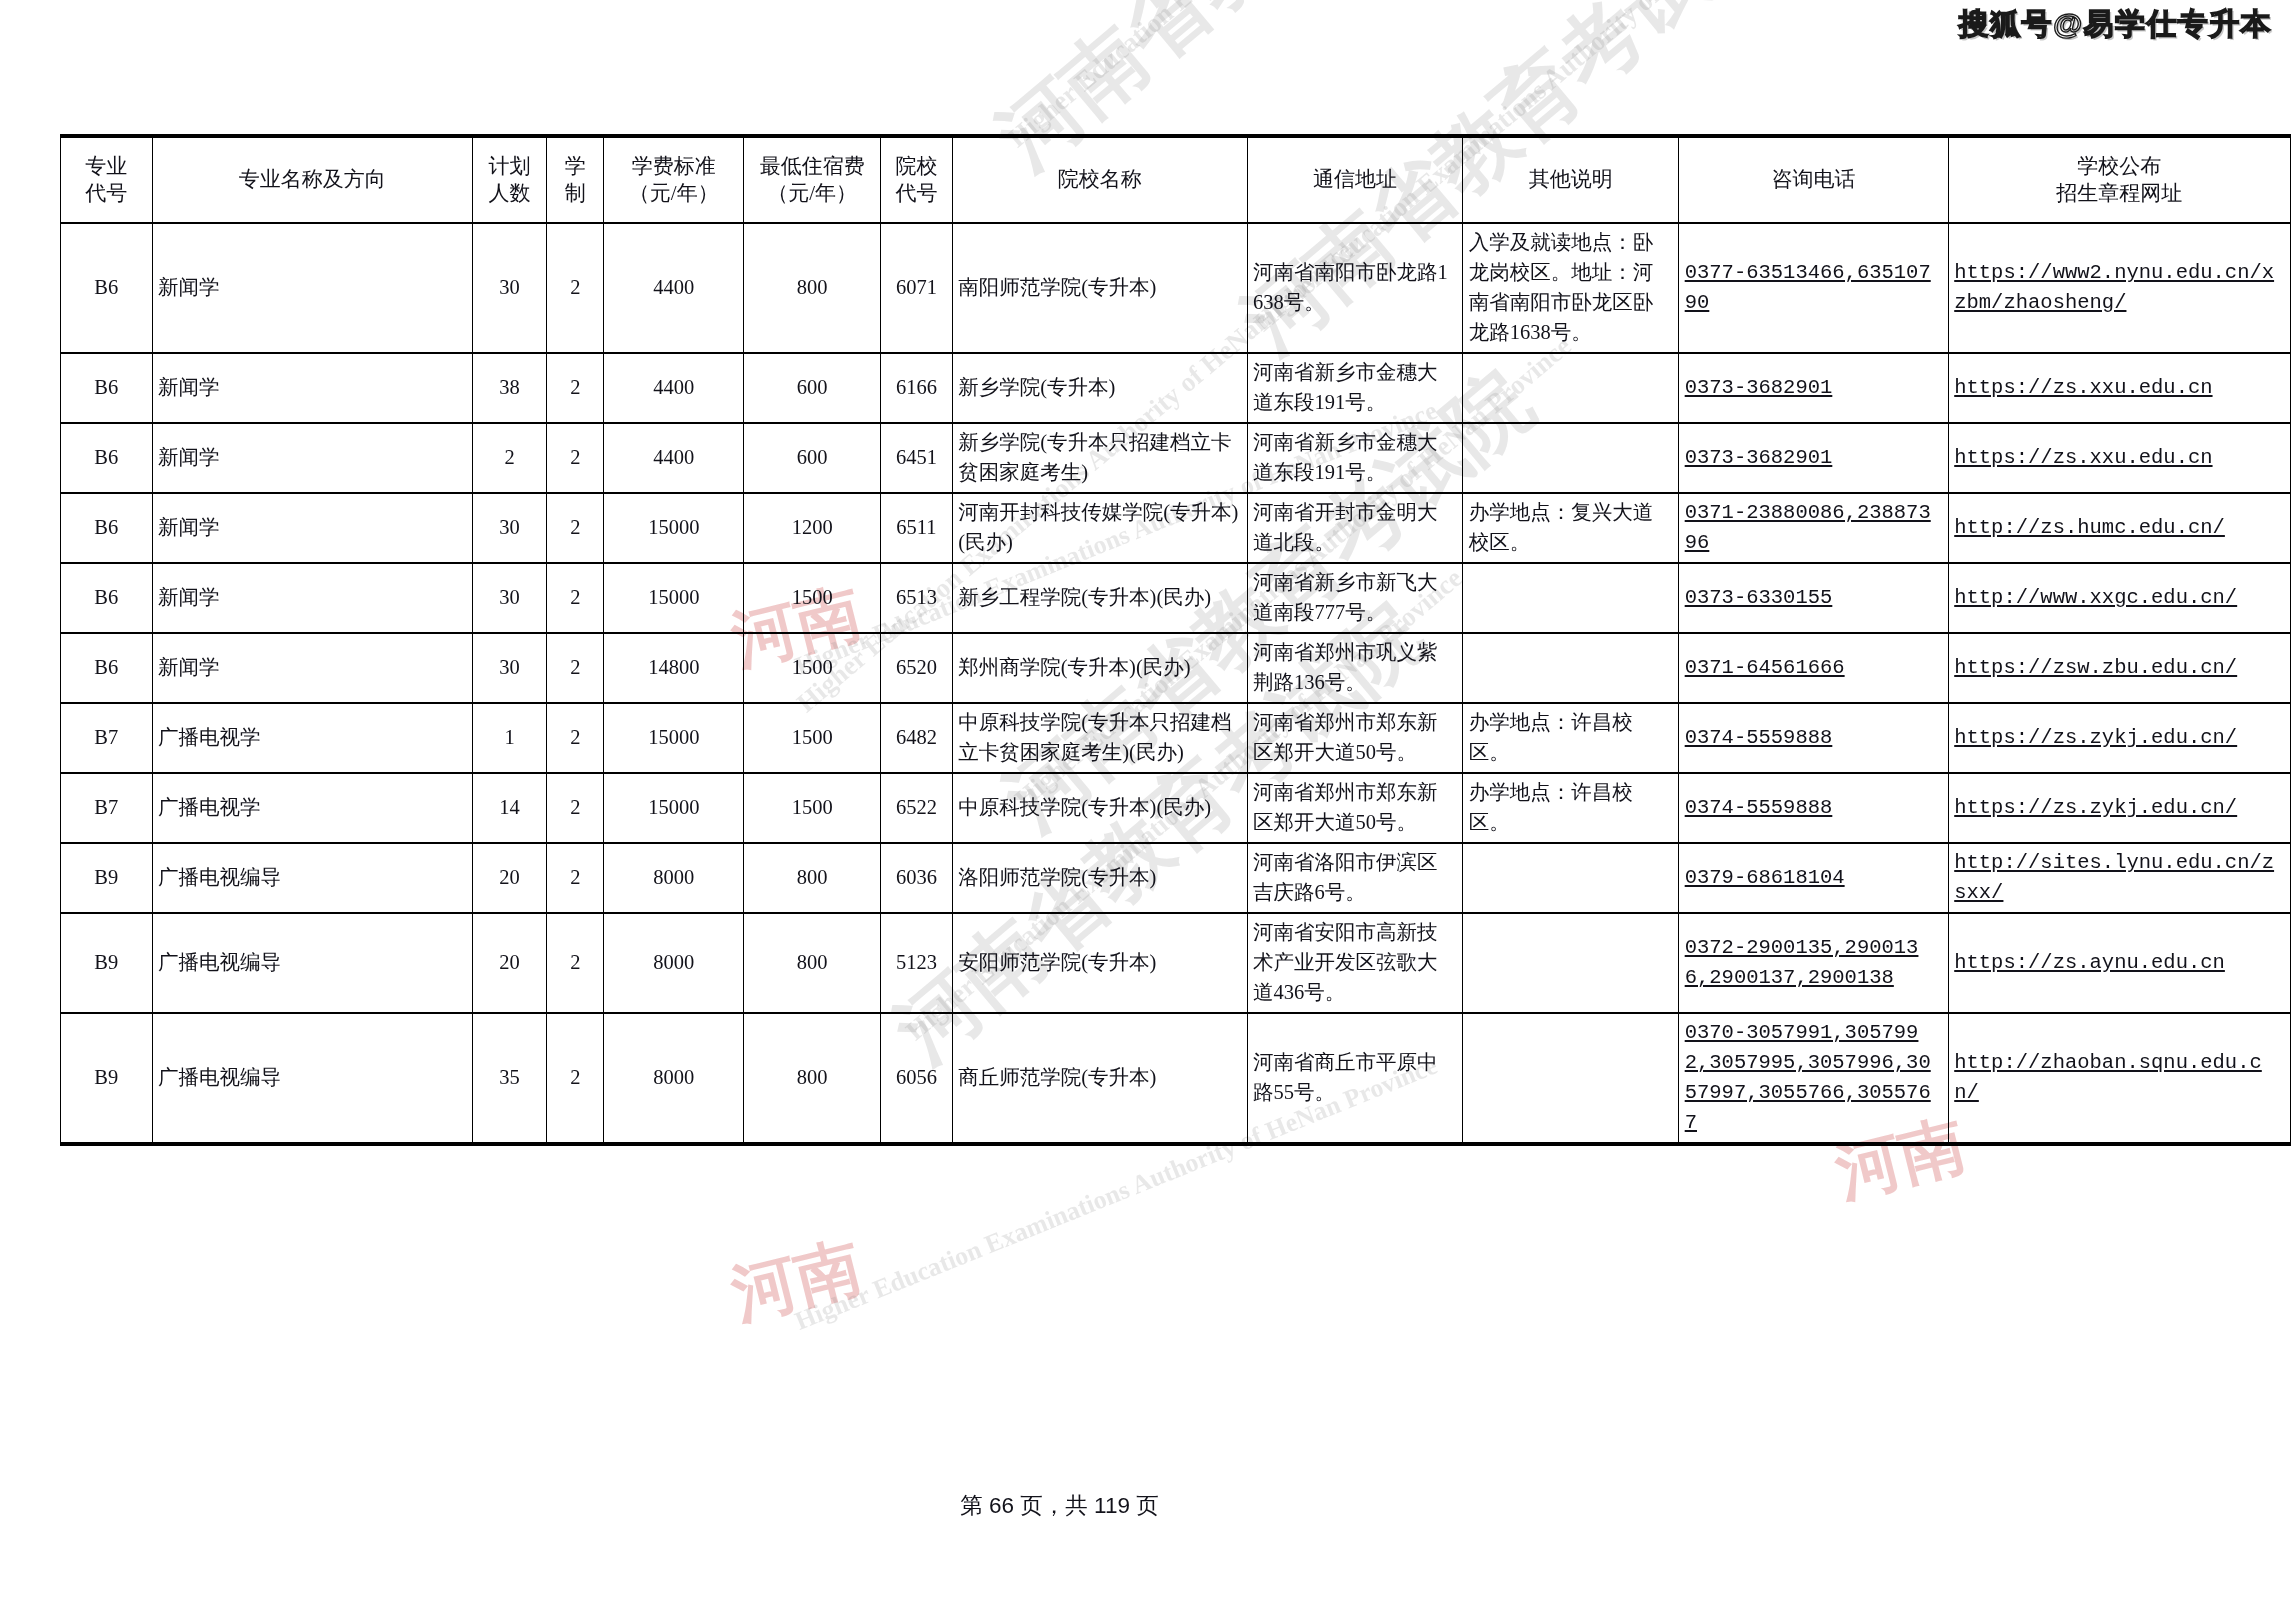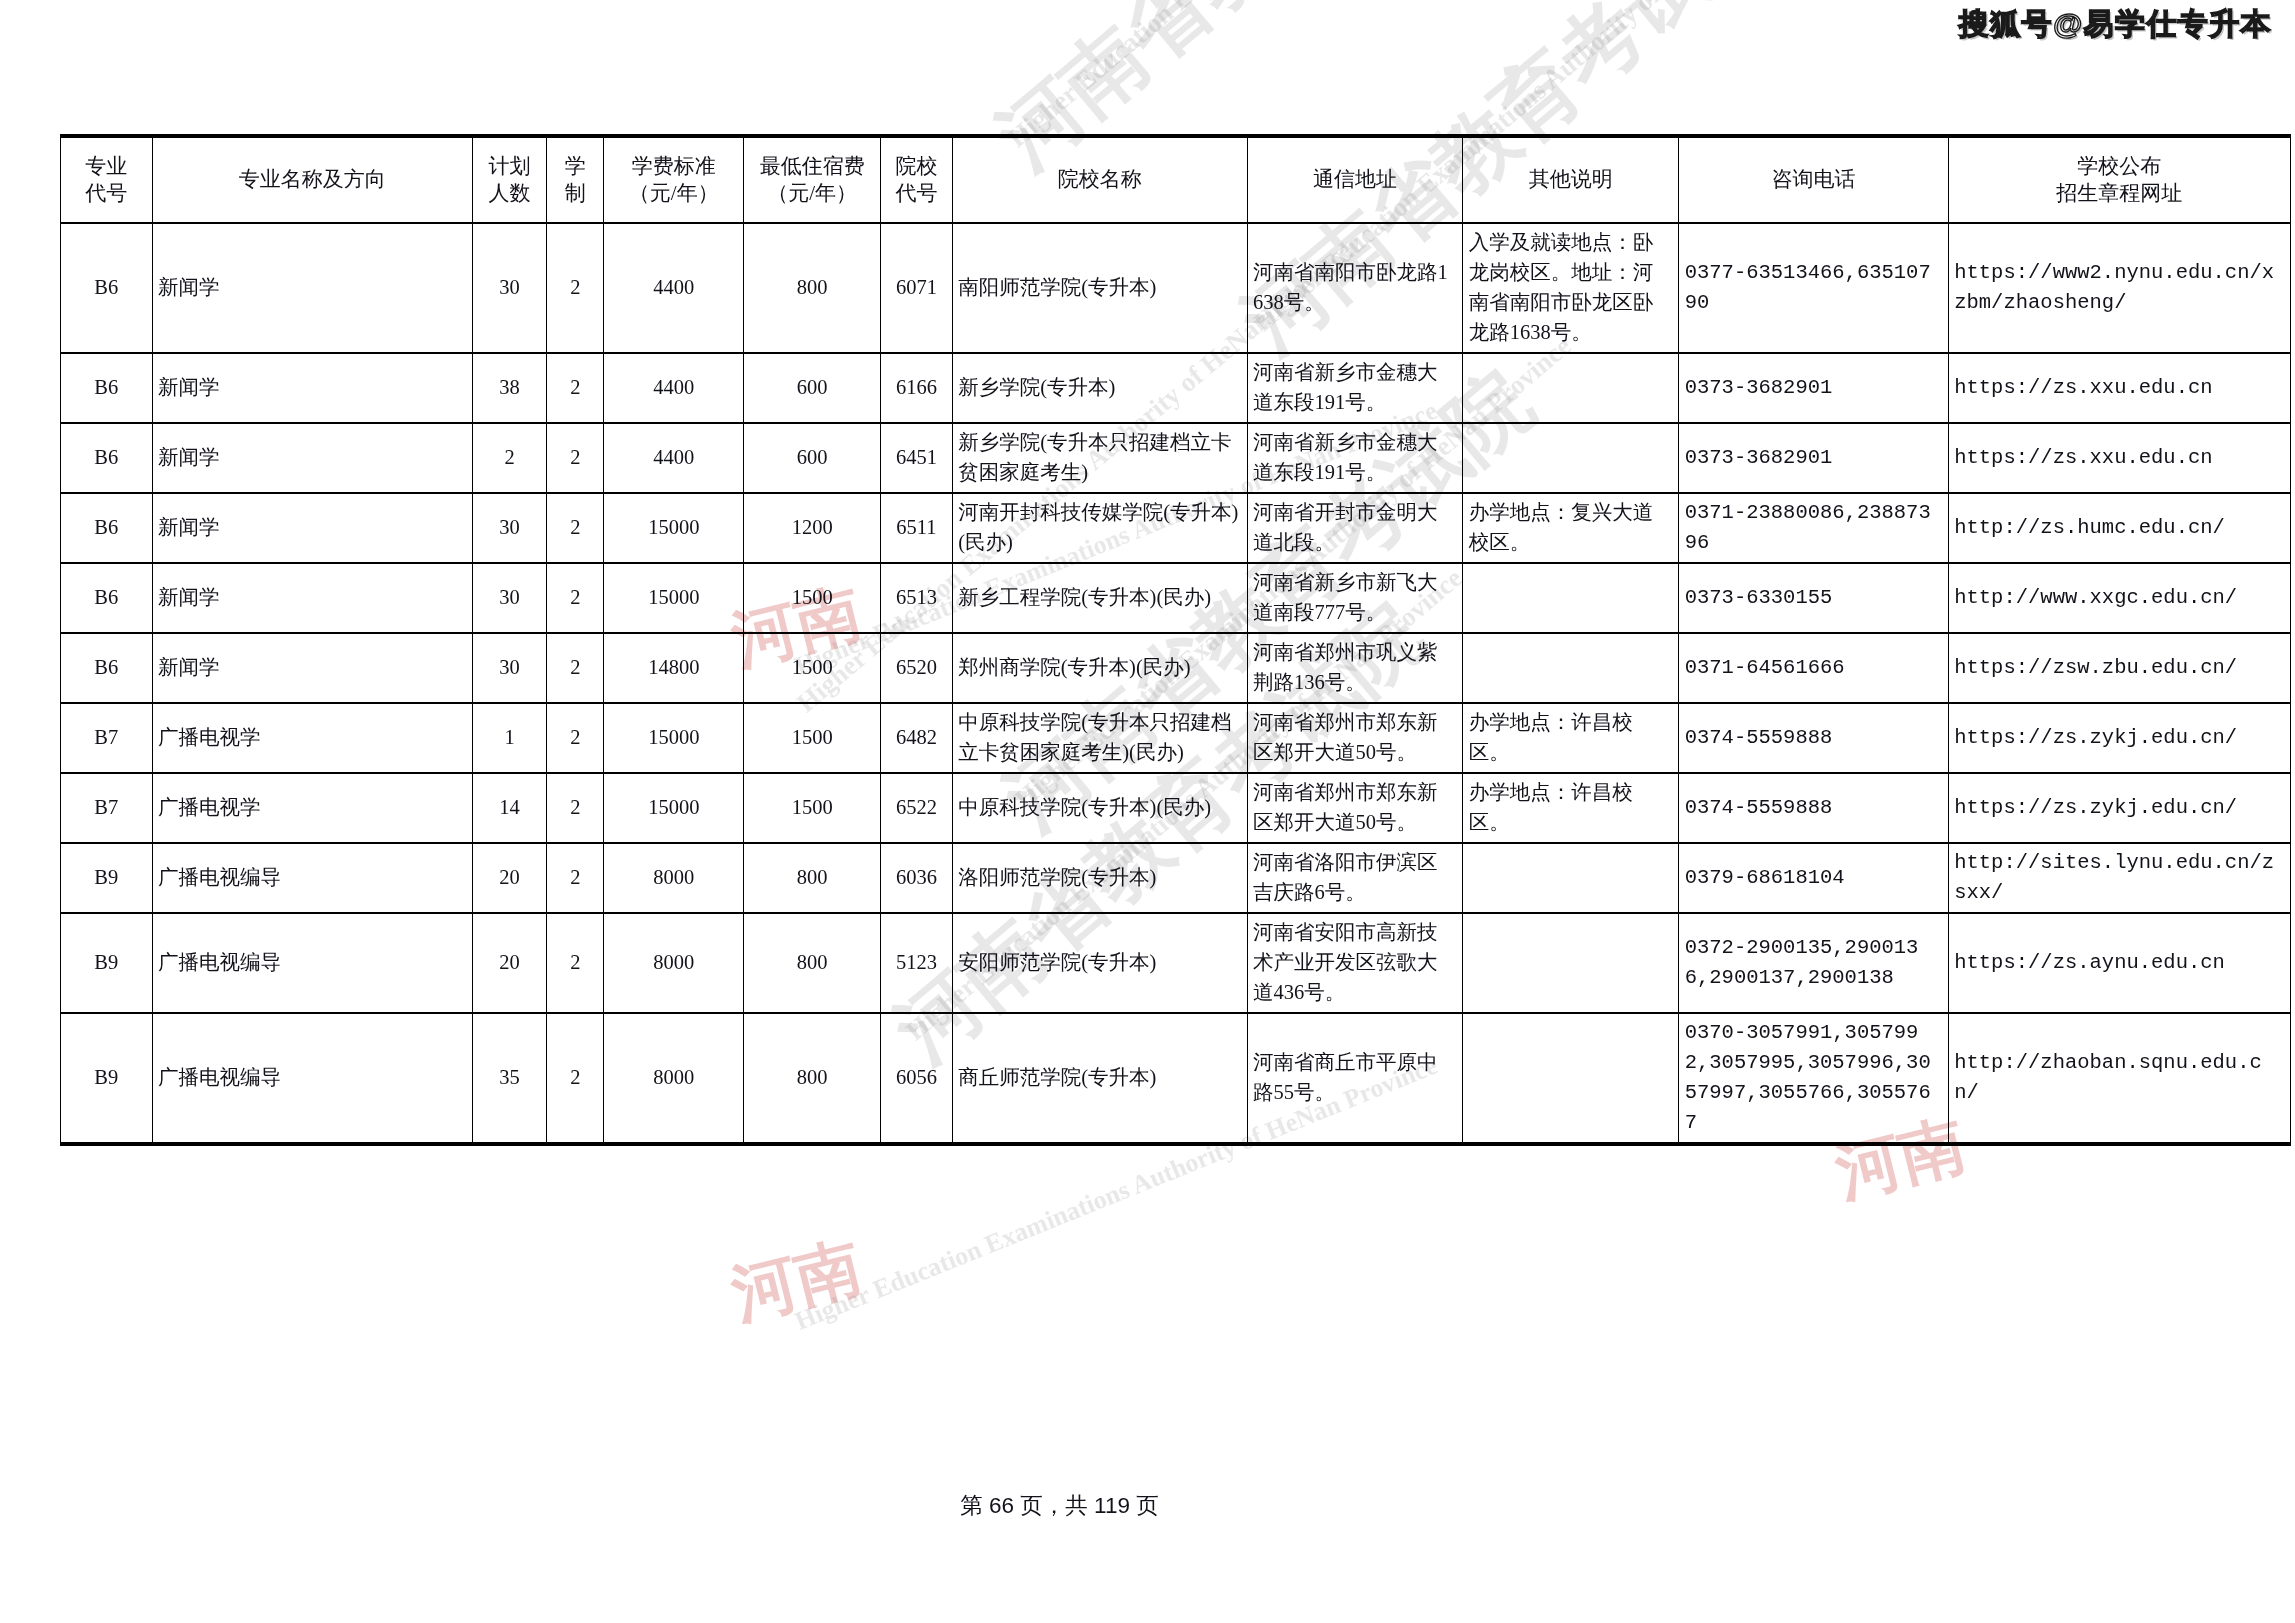--- a/index.html
+++ b/index.html
@@ -87,21 +87,21 @@
   table.plan tbody tr td{
     border-top:2.7px solid #000;
     border-bottom:2.7px solid #000;
   }
   table.plan tbody tr:last-child td{
     border-bottom:4.1px solid #000;
   }
   .c-center{ text-align:center; }
   .c-left{ text-align:left; }
   .num{ font-family:"Liberation Serif", serif; }
-  .ascii{ font-family:"Liberation Mono", monospace; font-size:19px; letter-spacing:0px; }
+  .ascii{ font-family:"Liberation Mono", monospace; font-size:19px; letter-spacing:0px;text-decoration:underline; }
 
   
   col.w-code   { width:87px; }
   col.w-major  { width:304px; }
   col.w-plan   { width:71px; }
   col.w-years  { width:54px; }
   col.w-tuition{ width:133px; }
   col.w-dorm   { width:130px; }
   col.w-schcode{ width:68px; }
   col.w-schname{ width:280px; }

